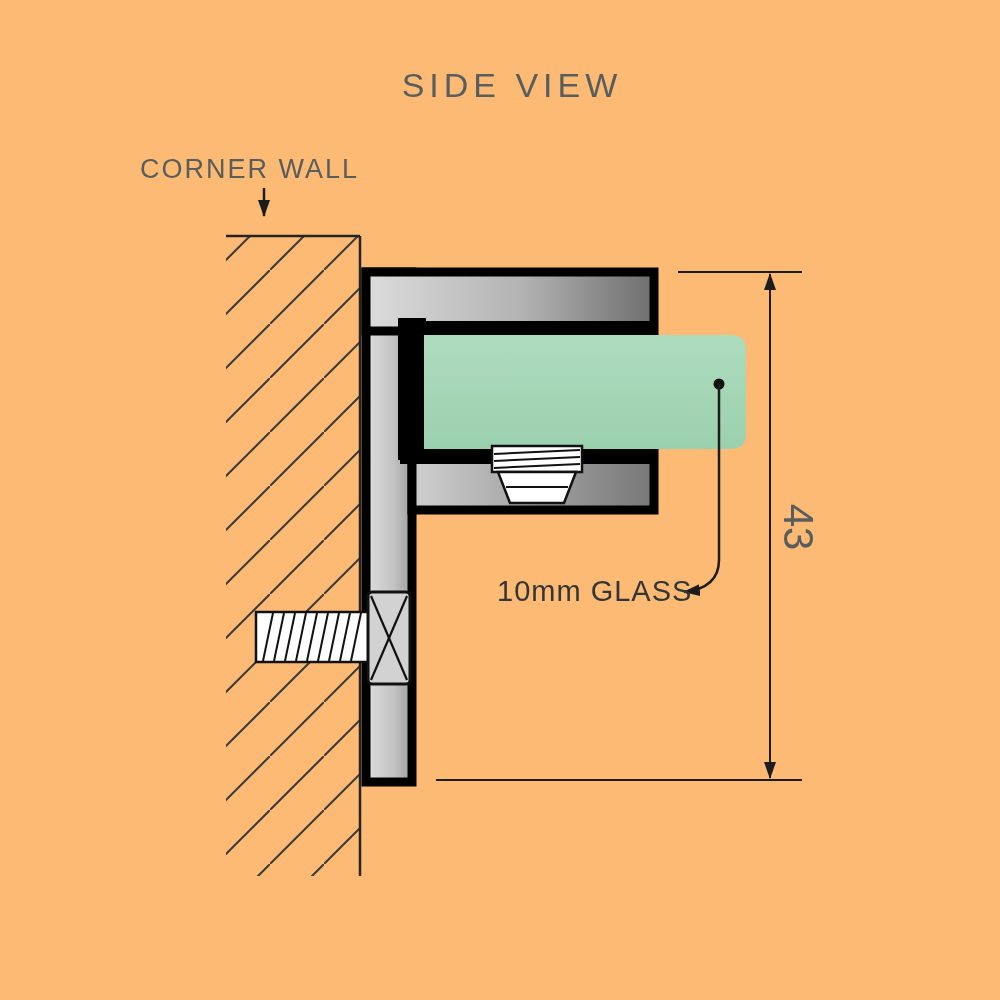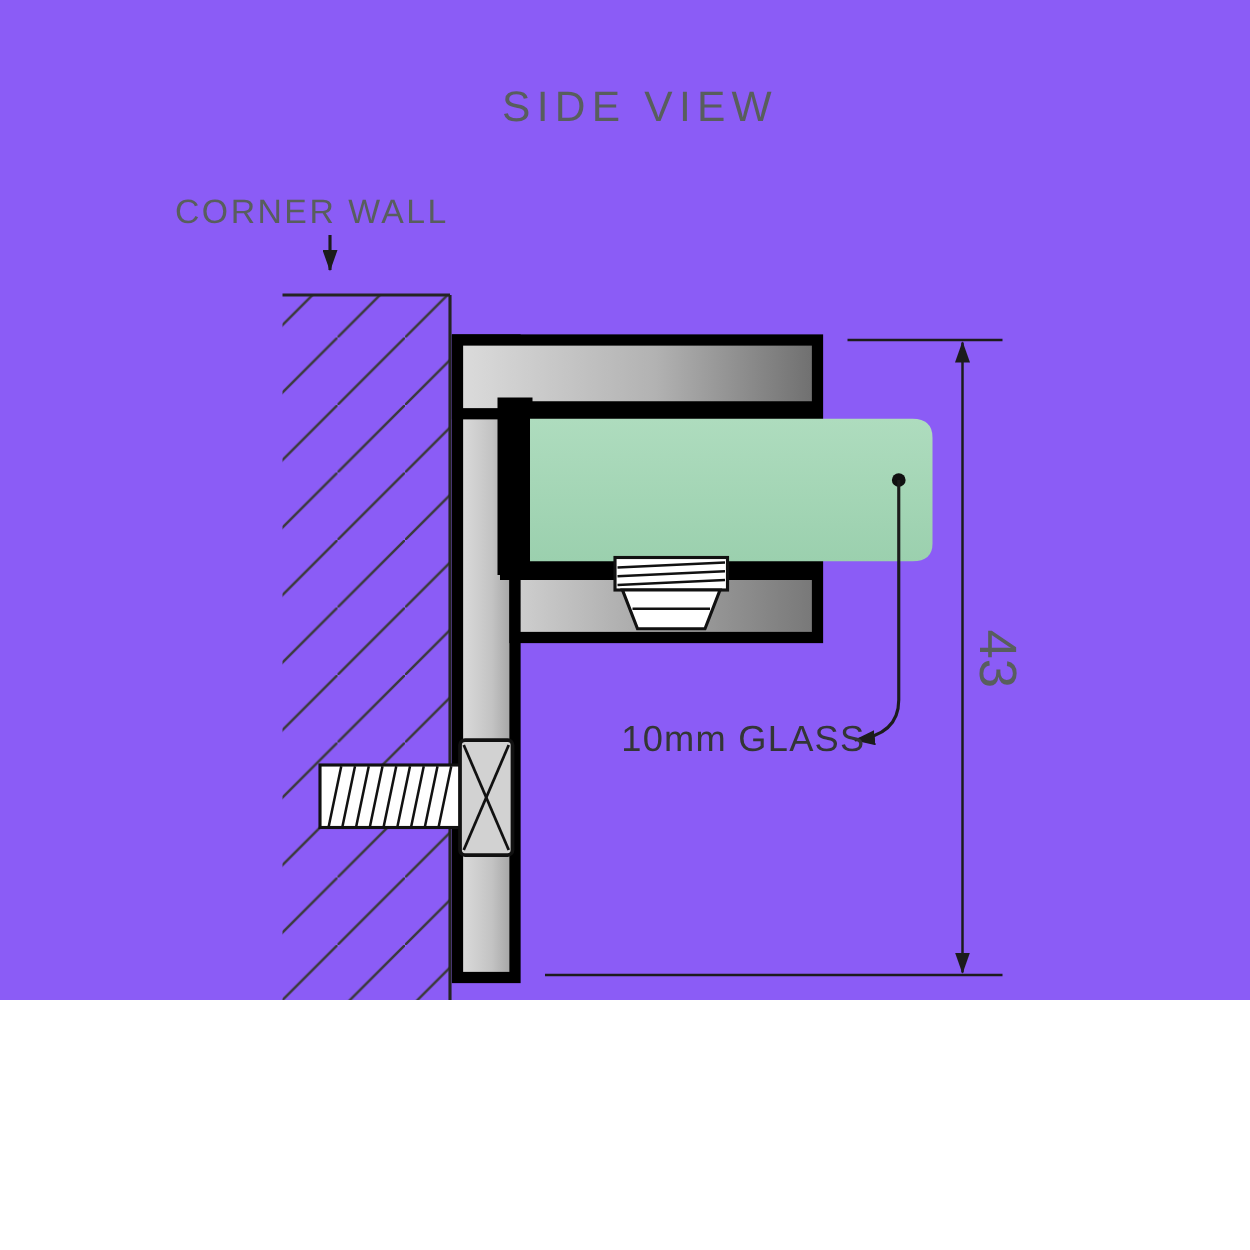--- a/index.html
+++ b/index.html
@@ -4,22 +4,22 @@
 <style>
   html, body {
     margin: 0;
     padding: 0;
     background: #ffffff;
     font-family: "Liberation Sans", sans-serif;
   }
   .stage {
     position: relative;
     width: 1000px;
-    height: 800px;
-    background: #8b5cf6;
+    height: 1000px;
+    background: #fdba74;
     overflow: hidden;
   }
   svg { display: block; }
   text {
     font-family: "Liberation Sans", sans-serif;
   }
   .label-gray { fill: #585e5d; }
   .label-dark { fill: #333635; }
 </style>
 </head>

